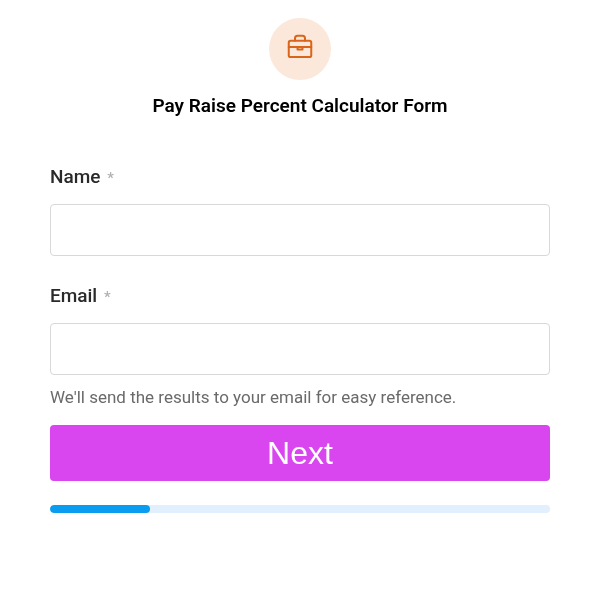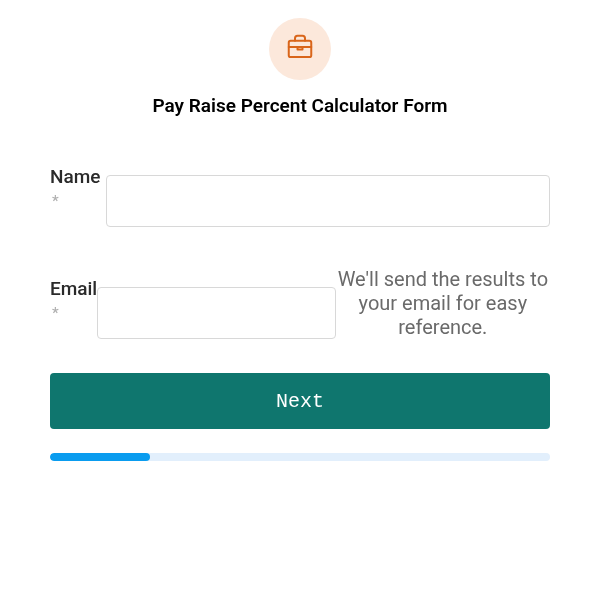--- a/index.html
+++ b/index.html
@@ -38,22 +38,22 @@
       text-align: center;
       margin-bottom: 48px;
     }
     .form-container {
       width: 500px;
       display: flex;
       flex-direction: column;
     }
     .field-group {
       display: flex;
-      flex-direction: row;
-      align-items: flex-end;
+      flex-direction: column;
+      align-items: flex-start;
       margin-bottom: 28px;
     }
     .field-label {
       font-size: 19px;
       font-weight: 500;
       color: #2a2a2a;
       margin-bottom: 16px;
     }
     .required-asterisk {
       color: #b0b0b0;
@@ -64,37 +64,36 @@
       width: 100%;
       height: 52px;
       border: 1px solid #d8d8d8;
       border-radius: 4px;
       padding: 0 12px;
       font-size: 16px;
       color: #333;
       outline: none;
     }
     .helper-text {
-      font-size: 20px;
+      font-size: 17px;
       color: #6a6a6a;
       text-align: center;
       margin-top: 12px;
     }
     .next-button {
       width: 100%;
       height: 56px;
-      background: #0f766e;
+      background: #d946ef;
       color: #ffffff;
       border: none;
       border-radius: 4px;
-      font-size: 20px;
+      font-size: 32px;
       font-weight: 500;
       cursor: pointer;
       margin-top: 18px;
-      font-family: Liberation Mono, monospace;
     }
     .progress-bar {
       width: 500px;
       height: 8px;
       background: #e2effc;
       border-radius: 5px;
       margin-top: 24px;
       overflow: hidden;
     }
     .progress-fill {
@@ -123,21 +122,21 @@
 <div class="form-container">
 
   <div class="field-group">
     <label class="field-label">
       <span>Name</span>
       <span class="required-asterisk">*</span>
     </label>
     <input type="text" class="text-input" value="" style="">
   </div>
 
-  <div class="field-group" style="margin-bottom:16px;">
+  <div class="field-group" style="margin-bottom:0;">
     <label class="field-label">
       <span>Email</span>
       <span class="required-asterisk">*</span>
     </label>
     <input type="email" class="text-input" value="" style="">
     <div class="helper-text">We'll send the results to your email for easy reference.</div>
   </div>
 
   <button class="next-button">Next</button>
 

